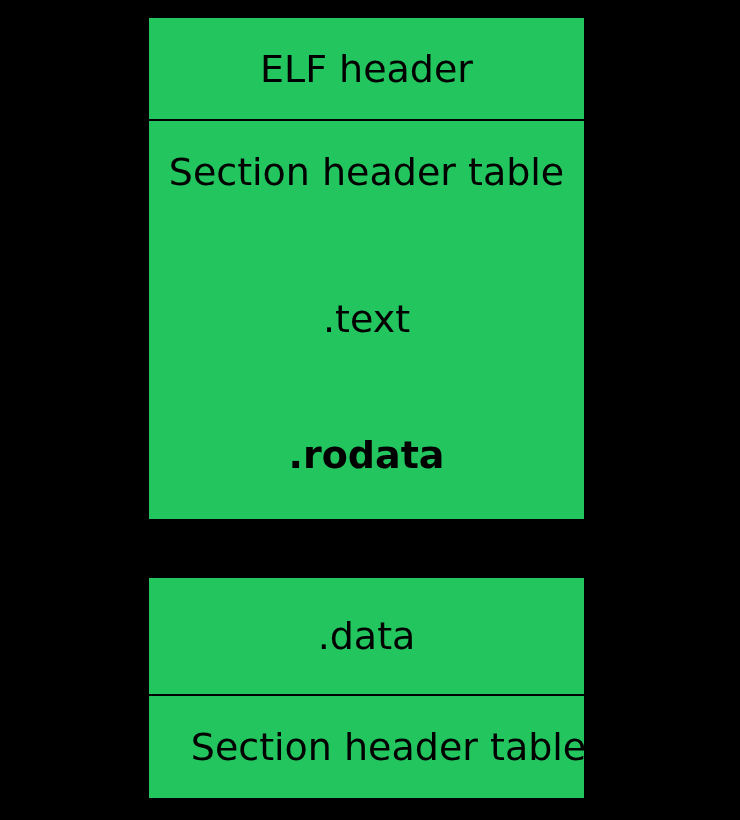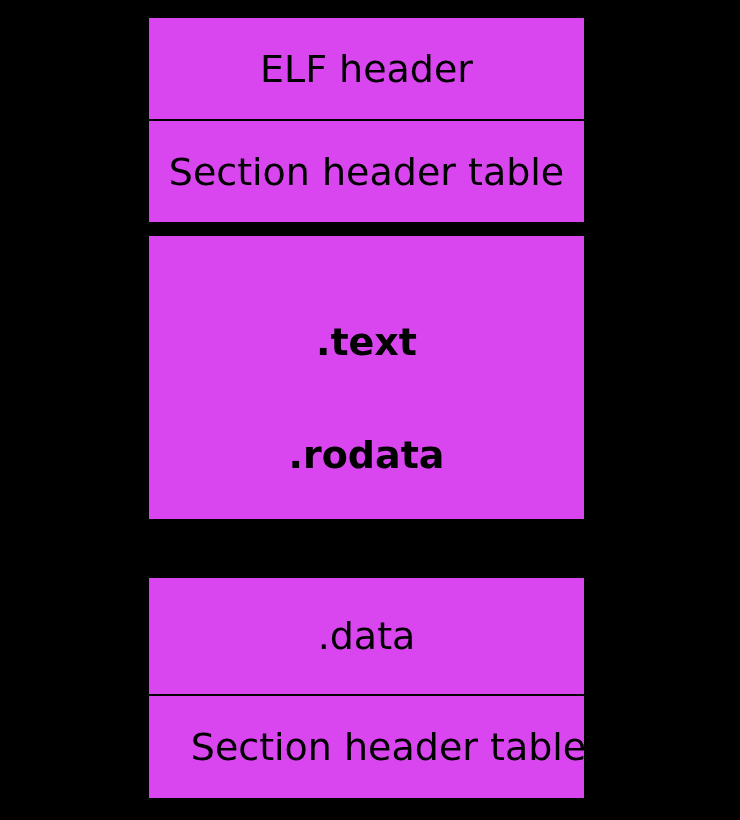--- a/index.html
+++ b/index.html
@@ -17,41 +17,41 @@
   #diagram {
     position: relative;
     width: 740px;
     height: 820px;
     background: #000000;
   }
   .elf-box {
     position: absolute;
     left: 149px;
     width: 435px;
-    background: #d946ef;
+    background: #22c55e;
     color: #000000;
     box-sizing: border-box;
     display: flex;
     align-items: center;
     justify-content: center;
     text-align: center;
     line-height: 1.0;
     font-size: 38px;
     font-weight: 400;
     letter-spacing: 0px;
     white-space: nowrap;
   }
   .elf-box .box-label {
     display: block;
     padding: 0 8px;
   }
   
   .box-elf-header          { top: 18px;  height: 101px; }
   .box-program-header-table{ top: 121px; height: 101px; }
-  .box-text                { top: 236px; height: 212px; font-weight: bold; }
+  .box-text                { top: 213px; height: 212px; }
   .box-rodata              { top: 390px; height: 129px; font-weight: bold; }
   .box-data                { top: 578px; height: 116px; }
   .box-section-header-table{ top: 696px; height: 102px; padding-left: 44px; }
 
   
   .segment-gap {
     position: absolute;
     left: 149px;
     width: 435px;
     top: 519px;

